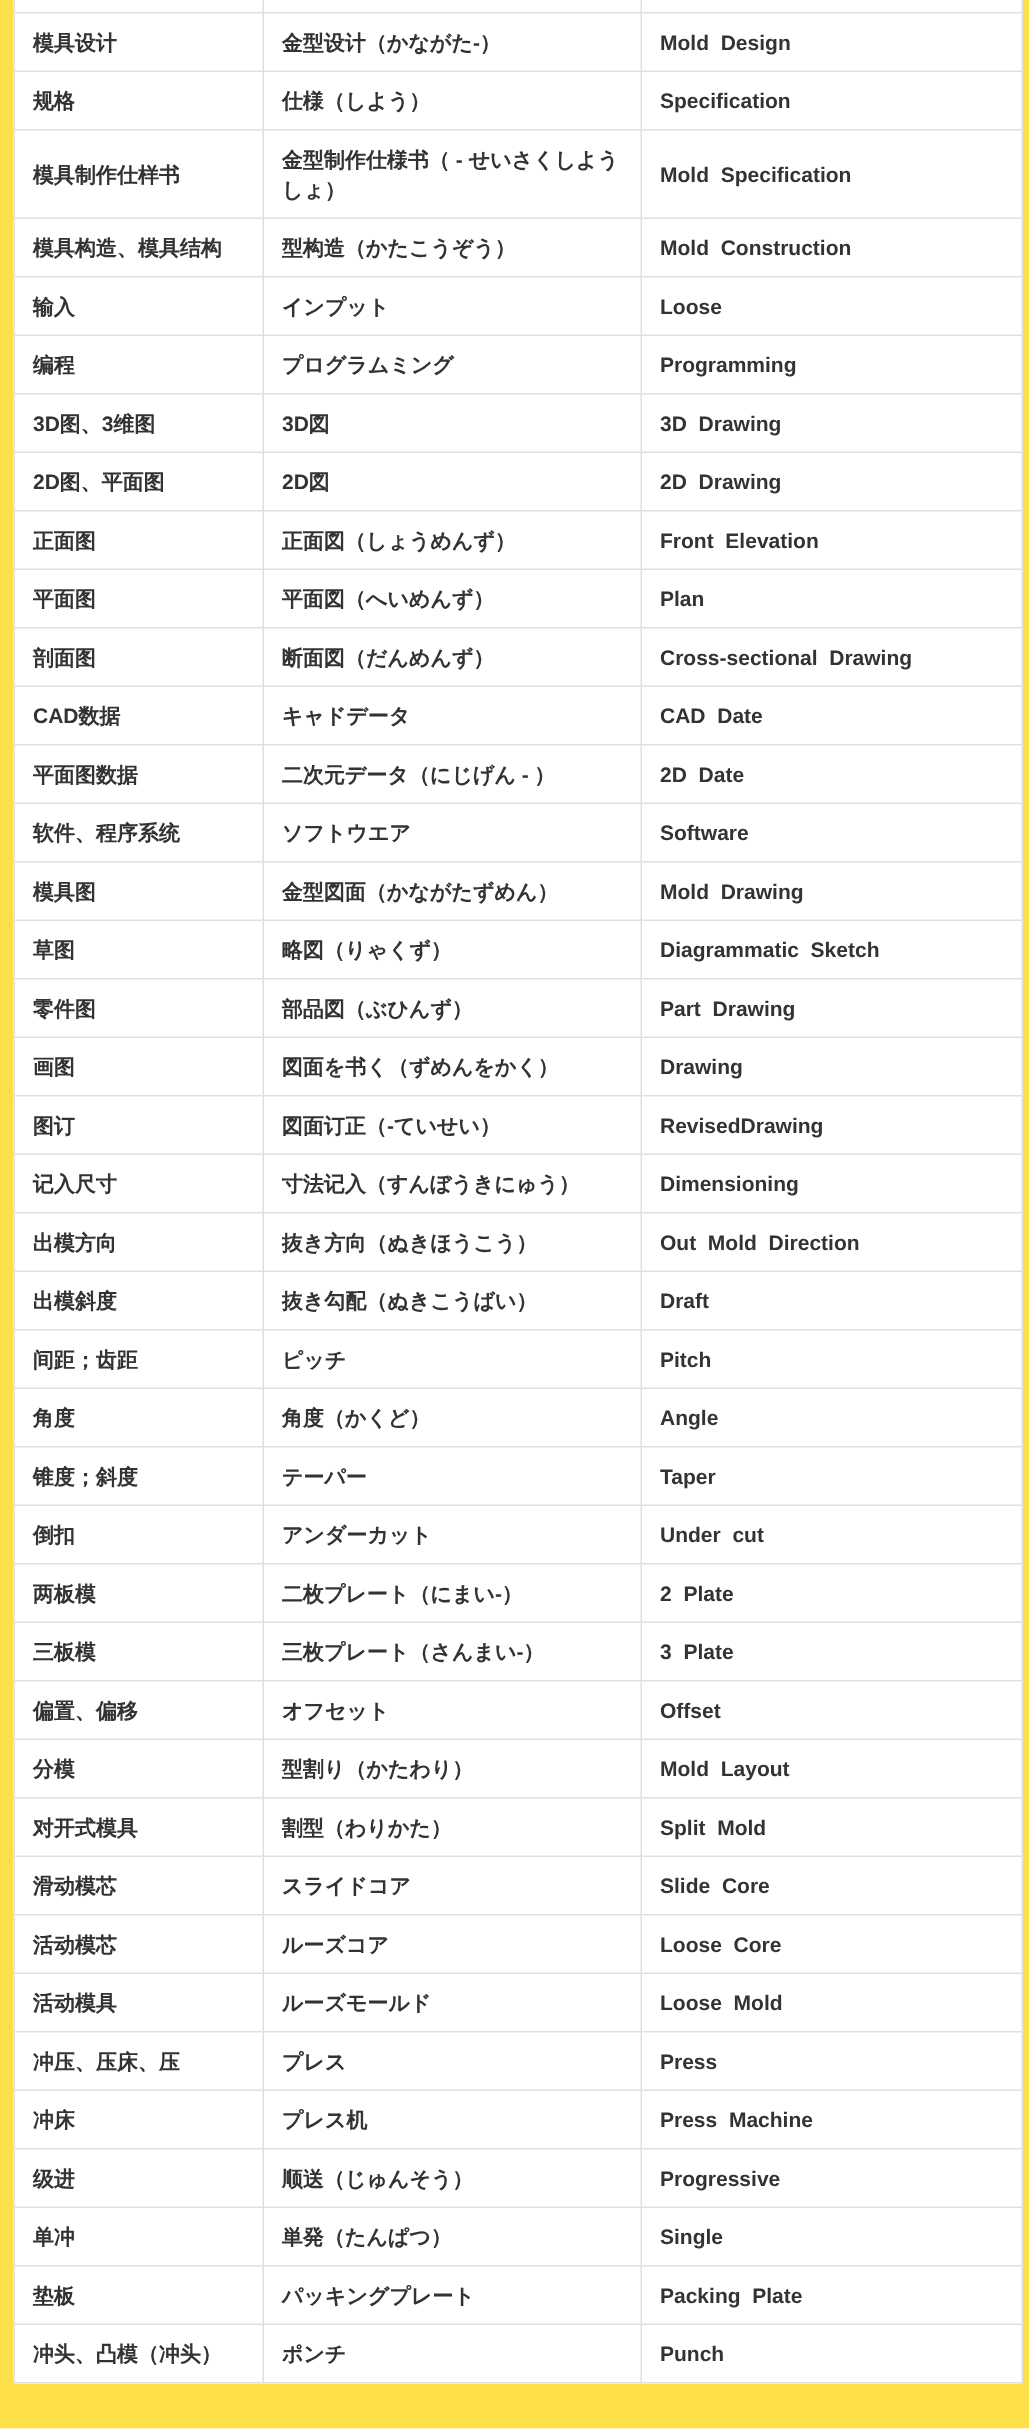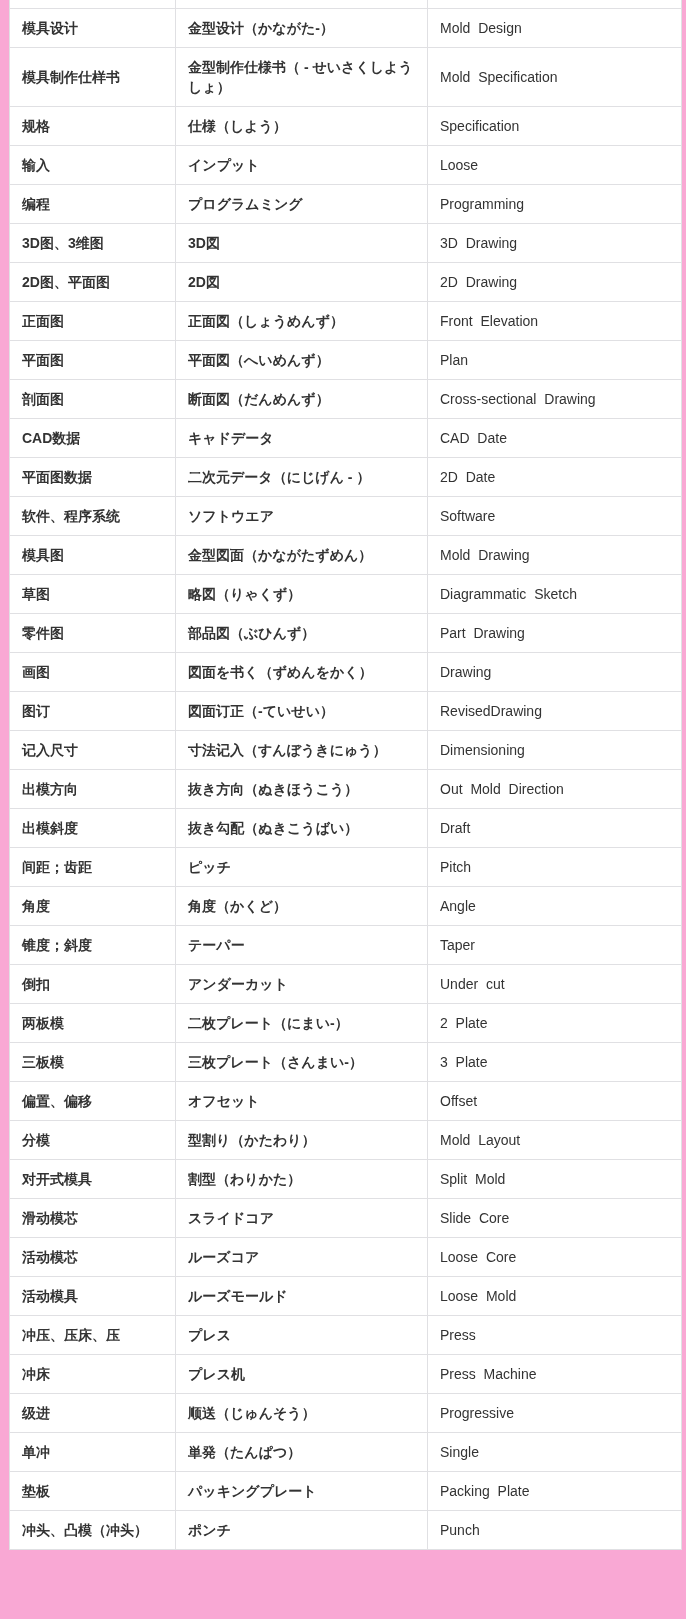--- a/index.html
+++ b/index.html
@@ -4,21 +4,21 @@
 <style>
   html, body {
     margin: 0;
     padding: 0;
   }
   .viewport {
     position: relative;
     width: 686px;
     height: 1619px;
     overflow: hidden;
-    background: #f9a8d4;
+    background: #fde047;
     font-family: "Liberation Sans", "DejaVu Sans", sans-serif;
   }
   table.glossary {
     position: absolute;
     left: 9px;
     top: -31px;
     width: 672px;
     border-collapse: collapse;
     table-layout: fixed;
     background: #ffffff;
@@ -32,21 +32,21 @@
     font-size: 14px;
     line-height: 20px;
     font-weight: 700;
     color: #333333;
     vertical-align: middle;
     overflow-wrap: break-word;
     background: #ffffff;
   }
   td[data-name="cell-en"] {
     word-spacing: 0.28em;
-    font-weight: 400;
+    font-weight: 700;
   }
   tr.clipped-top td {
     height: 20px;
   }
 </style>
 </head>
 <body>
 
 <div class="viewport" data-name="glossary-page">
   <table class="glossary" data-name="glossary-table">
@@ -60,28 +60,33 @@
           <td data-name="cell-cn"></td>
           <td data-name="cell-jp"></td>
           <td data-name="cell-en"></td>
         </tr>
         <tr data-name="table-row">
           <td data-name="cell-cn">模具设计</td>
           <td data-name="cell-jp">金型设计（かながた-）</td>
           <td data-name="cell-en">Mold Design</td>
         </tr>
         <tr data-name="table-row">
+          <td data-name="cell-cn">规格</td>
+          <td data-name="cell-jp">仕様（しよう）</td>
+          <td data-name="cell-en">Specification</td>
+        </tr>
+        <tr data-name="table-row">
           <td data-name="cell-cn">模具制作仕样书</td>
           <td data-name="cell-jp">金型制作仕様书（ - せいさくしようしょ）</td>
           <td data-name="cell-en">Mold Specification</td>
         </tr>
         <tr data-name="table-row">
-          <td data-name="cell-cn">规格</td>
-          <td data-name="cell-jp">仕様（しよう）</td>
-          <td data-name="cell-en">Specification</td>
+          <td data-name="cell-cn">模具构造、模具结构</td>
+          <td data-name="cell-jp">型构造（かたこうぞう）</td>
+          <td data-name="cell-en">Mold Construction</td>
         </tr>
         <tr data-name="table-row">
           <td data-name="cell-cn">输入</td>
           <td data-name="cell-jp">インプット</td>
           <td data-name="cell-en">Loose</td>
         </tr>
         <tr data-name="table-row">
           <td data-name="cell-cn">编程</td>
           <td data-name="cell-jp">プログラムミング</td>
           <td data-name="cell-en">Programming</td>

